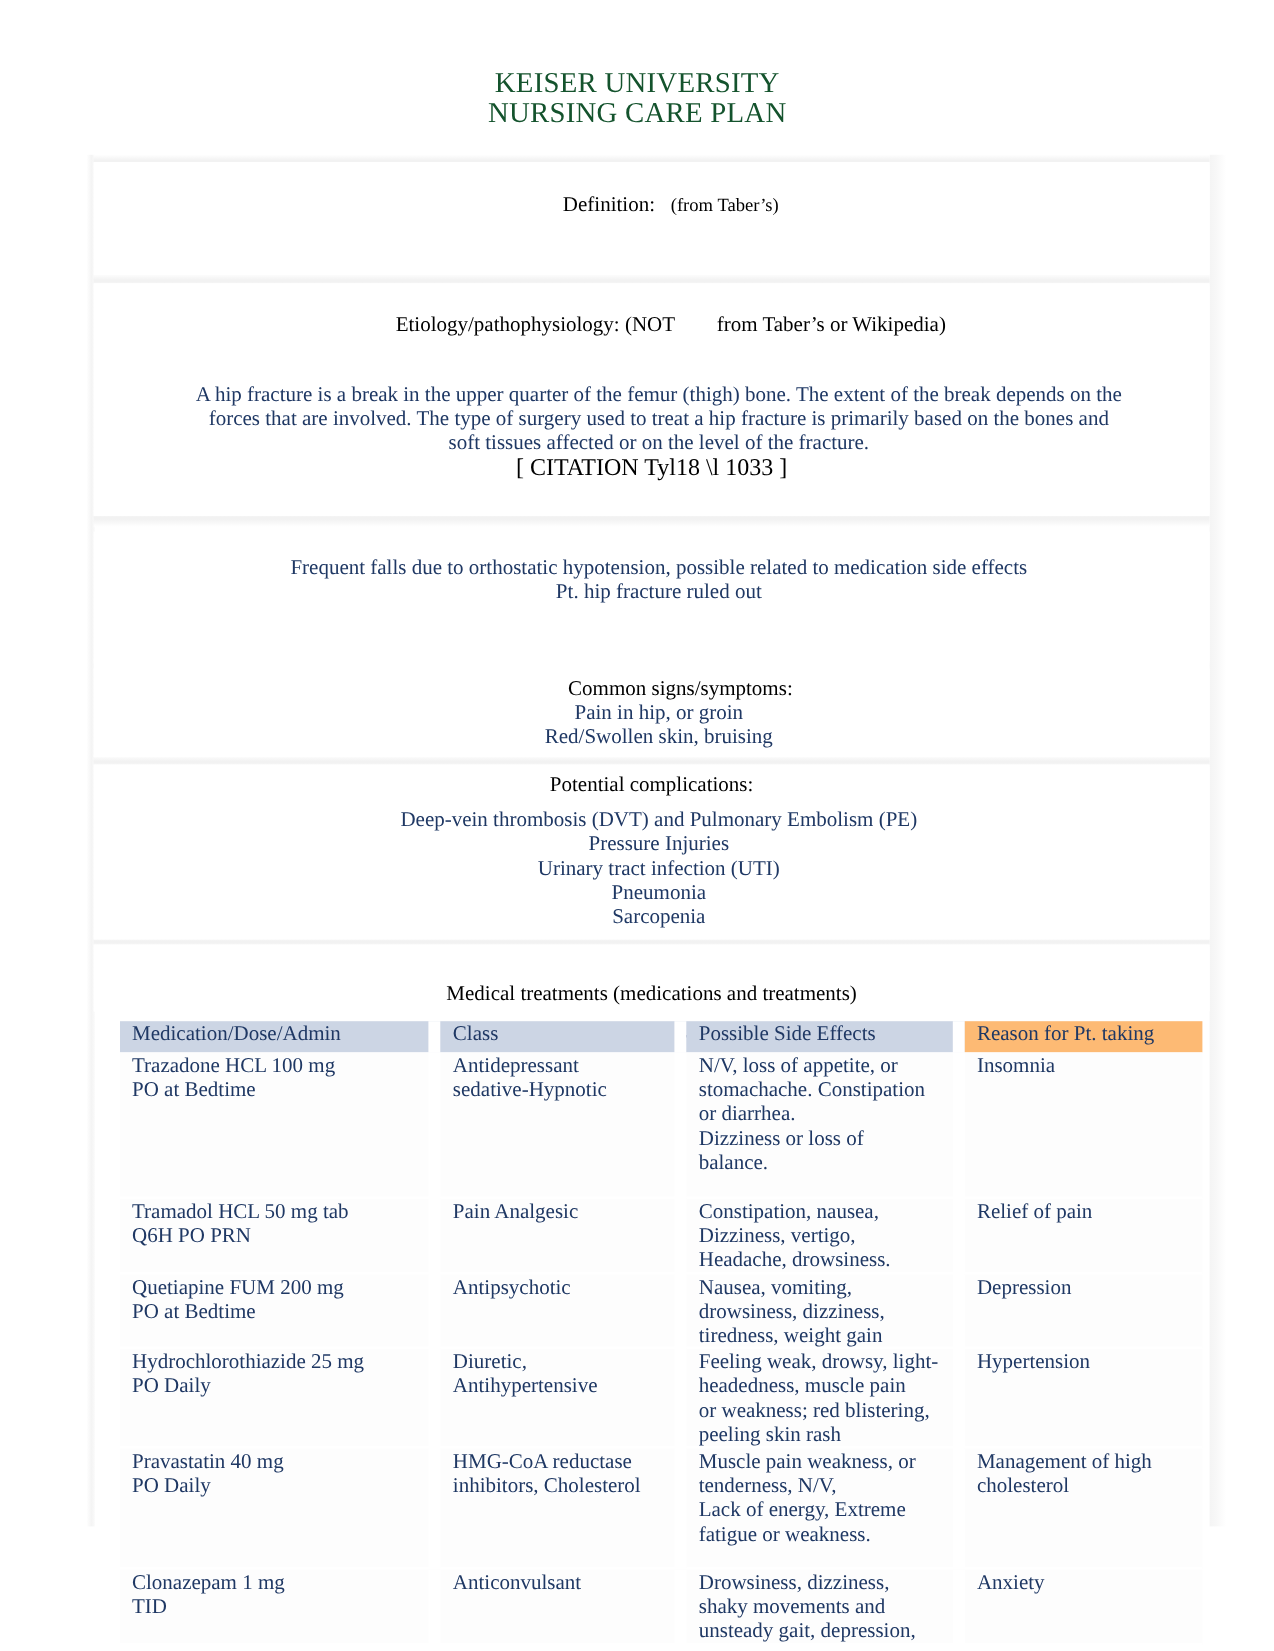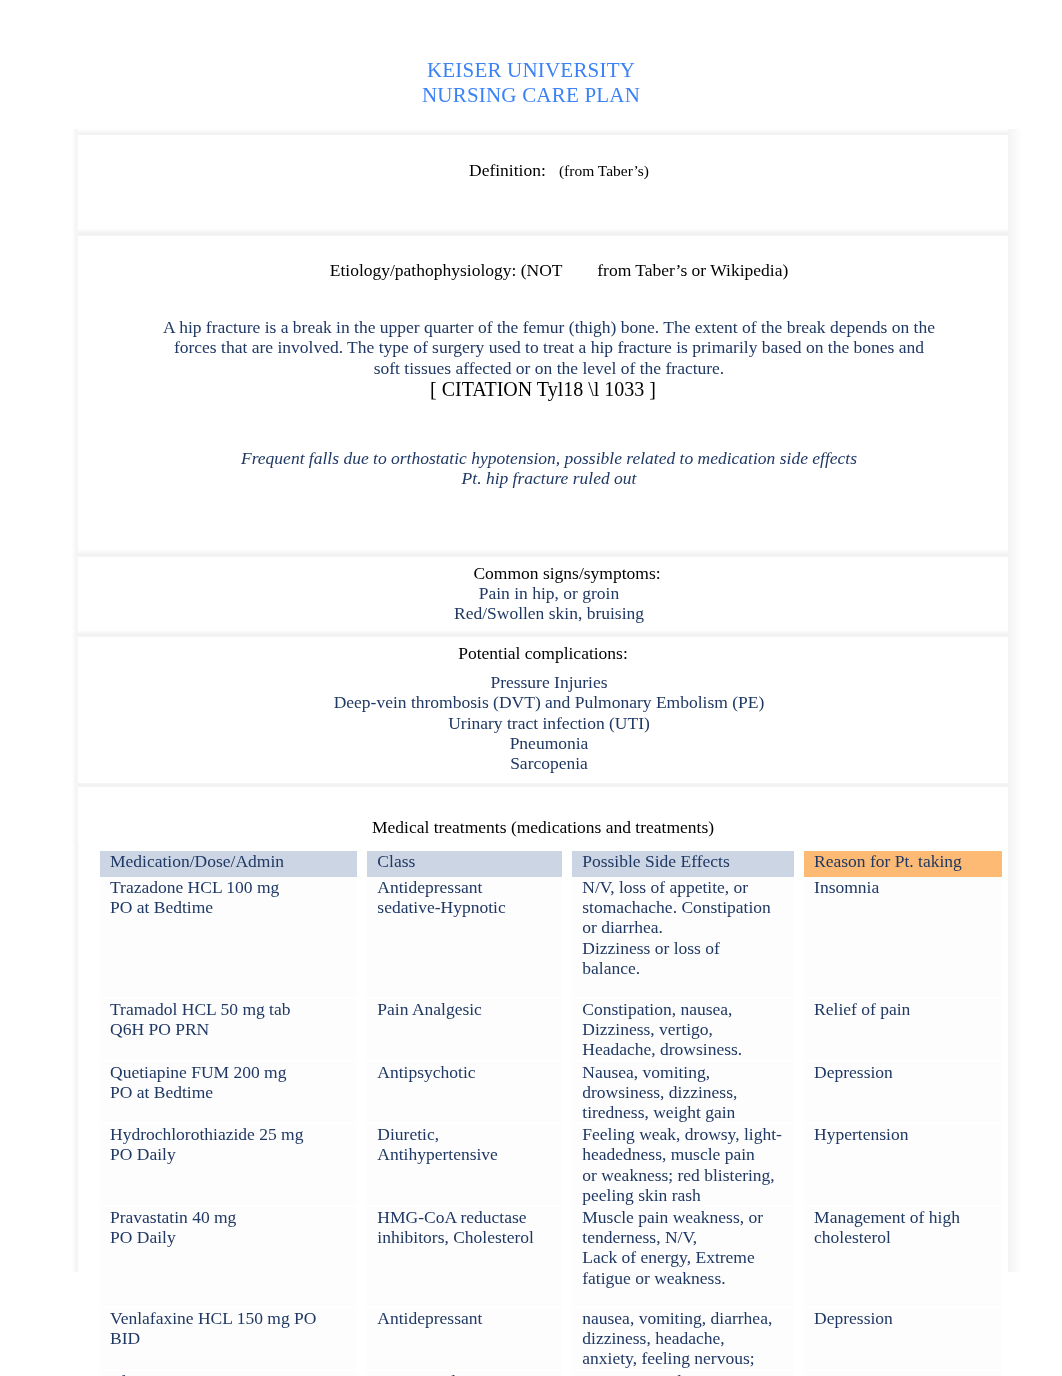--- a/index.html
+++ b/index.html
@@ -24,23 +24,23 @@
 
   
   .title-block {
     position: absolute;
     left: 0;
     top: 58px;
     width: 1062px;
     text-align: center;
   }
   .title-line {
-    font-size: 21px;
+    font-size: 24px;
     line-height: 25px;
-    color: #3b82f6;
+    color: #14532d;
     letter-spacing: 0.2px;
   }
 
   
   .doc-body {
     position: absolute;
     left: 78px;
     top: 129px;
     width: 930px;
   }
@@ -171,37 +171,37 @@
       <div class="row-line" style="padding-top:6px;">
         <span class="lbl">Etiology/pathophysiology: (NOT</span><span class="lbl">        </span><span class="lbl">from Taber’s or Wikipedia)</span>
       </div>
       <div class="spacer-sm"></div>
       <div class="val">A hip fracture is a break in the upper quarter of the femur (thigh) bone. The extent of the break depends on the</div>
       <div class="val">forces that are involved. The type of surgery used to treat a hip fracture is primarily based on the bones and</div>
       <div class="val">soft tissues affected or on the level of the fracture.</div>
       <div class="cite">[ CITATION Tyl18 \l 1033 ]</div>
     </div>
 
-    <div class="block" style="top:300px; height:116px;font-style:italic;">
+    <div class="block" style="top:314px; height:116px;">
       <div class="spacer-sm"></div>
       <div class="val">Frequent falls due to orthostatic hypotension, possible related to medication side effects</div>
       <div class="val">Pt. hip fracture ruled out</div>
     </div>
 
     <div class="block" style="top:428px; height:74px;">
       <div class="lbl" style="padding-top:6px;margin-left:48px;">Common signs/symptoms:</div>
       <div class="val">Pain in hip, or groin</div>
       <div class="val">Red/Swollen skin, bruising</div>
     </div>
 
     <div class="block" style="top:508px; height:146px;">
       <div class="lbl" style="padding-top:6px;">Potential complications:</div>
       <div class="spacer-xs"></div>
+      <div class="val">Deep-vein thrombosis (DVT) and Pulmonary Embolism (PE)</div>
       <div class="val">Pressure Injuries</div>
-      <div class="val">Deep-vein thrombosis (DVT) and Pulmonary Embolism (PE)</div>
       <div class="val">Urinary tract infection (UTI)</div>
       <div class="val">Pneumonia</div>
       <div class="val">Sarcopenia</div>
     </div>
 
     <div class="block" style="top:658px; height:56px;">
       <div class="lbl" style="padding-top:6px;margin-top:24px;">Medical treatments (medications and treatments)</div>
       <div class="row-line">
         <span class="lbl">DIET – </span><span class="val">Heart Healthy Diet / Low Sodium</span>
       </div>
@@ -263,29 +263,20 @@
 PO Daily</td>
           <td>HMG-CoA reductase
 inhibitors, Cholesterol</td>
           <td>Muscle pain weakness, or
 tenderness, N/V,
 Lack of energy, Extreme
 fatigue or weakness.</td>
           <td class="reason-cell">Management of high
 cholesterol</td>
         </tr>
-        <tr style="height:61px;">
-          <td>Venlafaxine HCL     150 mg PO
-BID</td>
-          <td>Antidepressant</td>
-          <td>nausea, vomiting, diarrhea,
-dizziness, headache,
-anxiety, feeling nervous;</td>
-          <td class="reason-cell">Depression</td>
-        </tr>
         <tr style="height:55px;">
           <td>Clonazepam     1 mg
 TID</td>
           <td>Anticonvulsant</td>
           <td>Drowsiness, dizziness,
 shaky movements and
 unsteady gait, depression,</td>
           <td class="reason-cell">Anxiety</td>
         </tr>
       </tbody>

